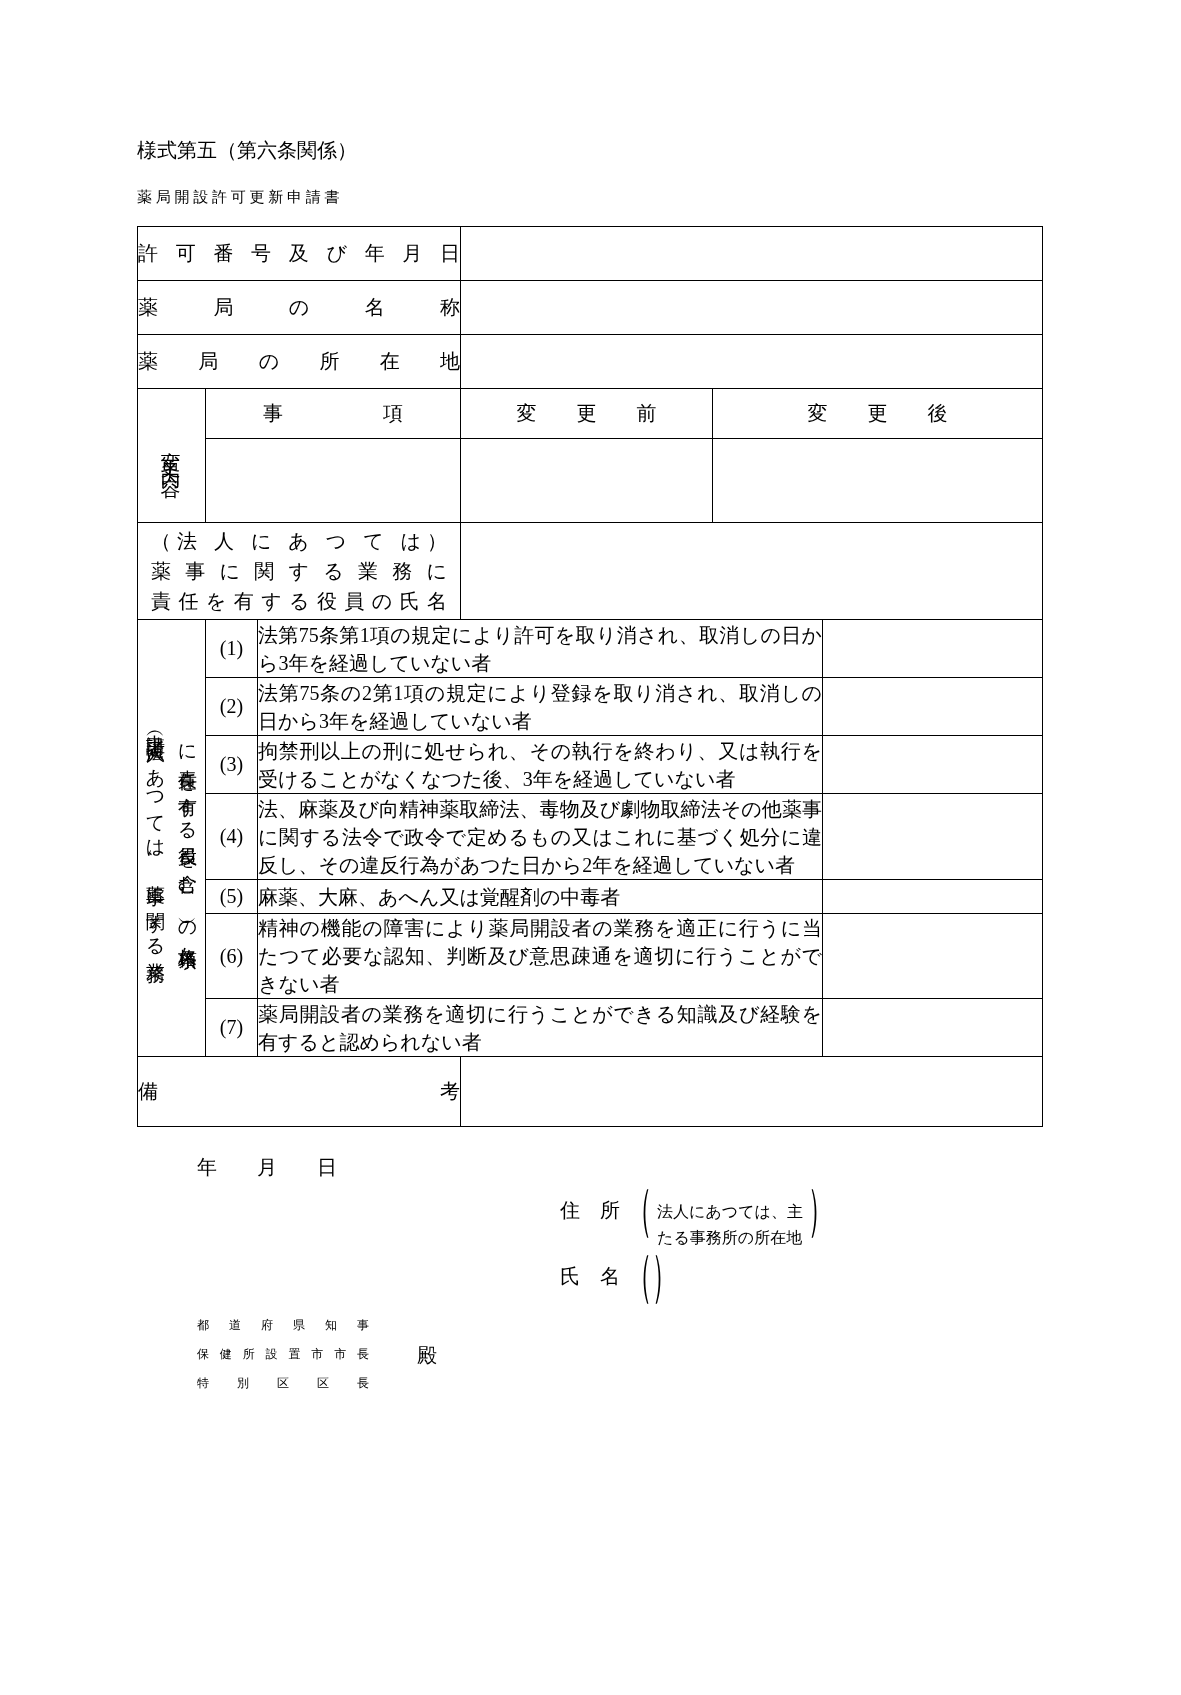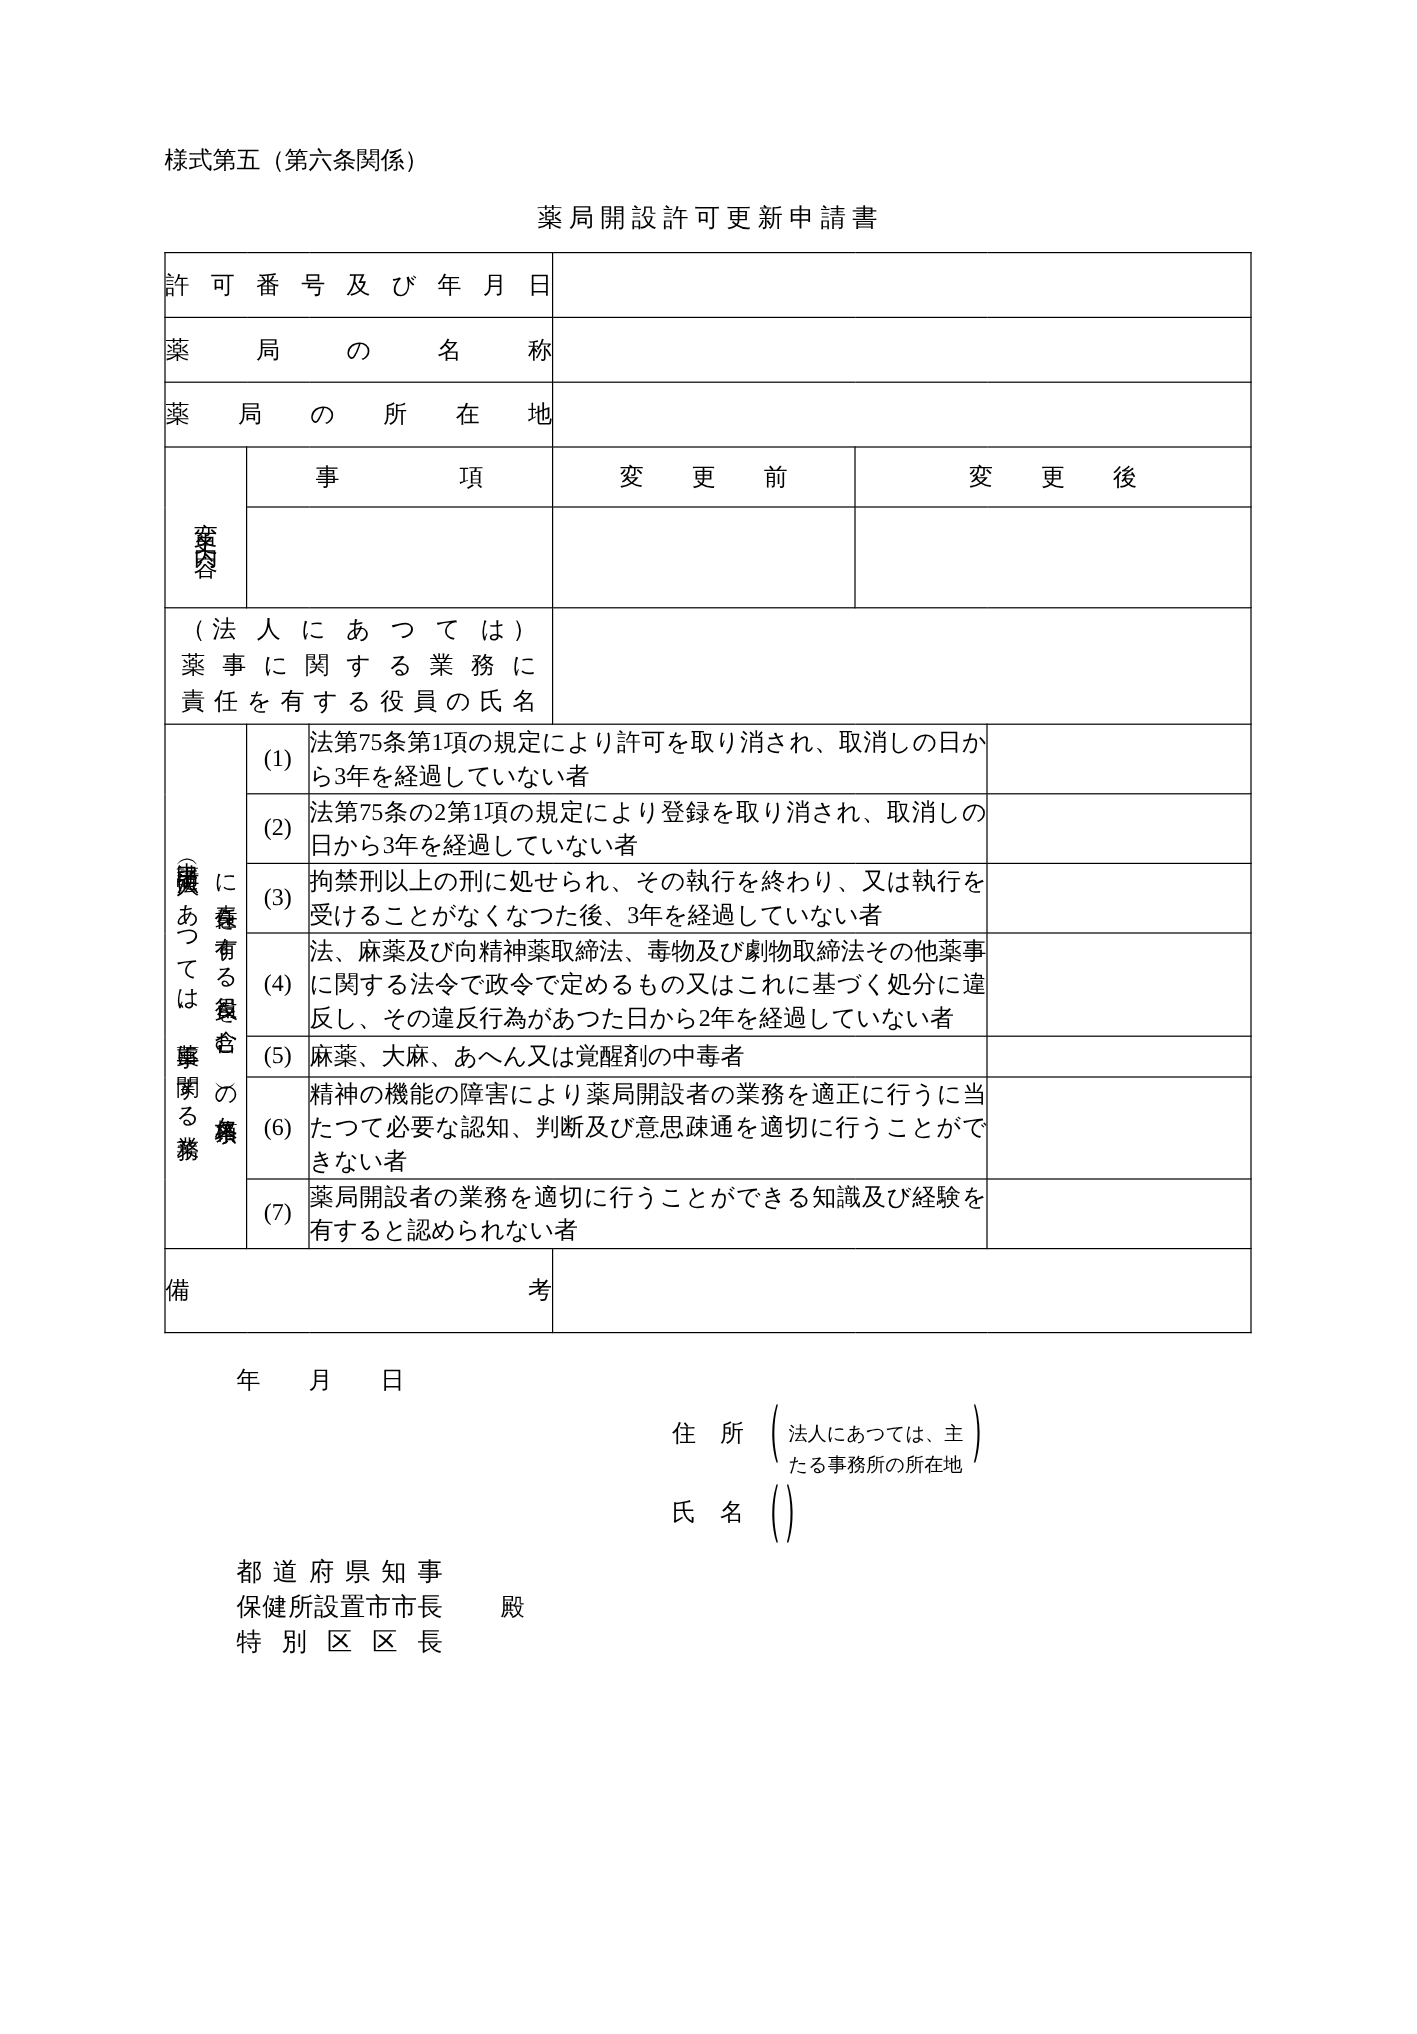--- a/index.html
+++ b/index.html
@@ -6,24 +6,24 @@
   html, body { margin: 0; padding: 0; background: #ffffff; }
   .page {
     position: relative;
     width: 1181px;
     min-height: 1695px;
     background: #ffffff;
     color: #000000;
     font-family: "Liberation Serif", "DejaVu Serif", serif;
     font-size: 20px;
   }
-  .content { position: absolute; left: 137px; top: 122px; width: 905px; }
+  .content { position: absolute; left: 137px; top: 138px; width: 905px; }
 
   .form-ref { font-size: 20px; line-height: 24px; }
-  .title { text-align: center; font-size: 21px; margin-top: 22px; line-height: 26px; }
+  .title { text-align: left; font-size: 15px; margin-top: 22px; line-height: 26px; }
 
   table.main { border-collapse: collapse; table-layout: fixed; width: 905px; margin-top: 16px; border-radius: 19px; }
   table.main td { border: 1.5px solid #000; padding: 0; vertical-align: middle; font-size: 20px; }
 
   td.lab { padding: 0 13px; text-align: justify; text-align-last: justify; }
   td.lab.multiline { white-space: pre-line; line-height: 30px; padding: 3px 13px; }
   td.hdr { text-align: center; }
   td.val { background: #fff; }
 
   td.vcell { text-align: center; vertical-align: middle; }
@@ -46,21 +46,21 @@
   .date-line { margin: 26px 0 0 60px; line-height: 28px; }
 
   .sig-block { margin-top: 16px; }
   .sig-row { display: flex; align-items: flex-start; margin: 10px 0 0 423px; }
   .sig-label { margin-right: 8px; white-space: pre; }
   .paren { display: inline-block; font-size: 24px; transform: scaleY(2.35); line-height: 1; }
   .note { font-size: 16px; line-height: 26px; white-space: pre-line; margin: 2px 5px; }
 
   .recipients { display: flex; align-items: center; margin: 22px 0 0 60px; }
   .recipient-names { width: 172px; }
-  .recipient-line { text-align: justify; text-align-last: justify; line-height: 29px; font-size: 21px; }
+  .recipient-line { text-align: justify; text-align-last: justify; line-height: 29px; font-size: 12px; font-family: Liberation Mono, monospace; }
   .honorific { margin-left: 48px; font-size: 20px; }
 </style>
 </head>
 <body>
 
 <div class="page">
   <div class="content">
 
     <div class="form-ref">様式第五（第六条関係）</div>
     <div class="title">薬 局 開 設 許 可 更 新 申 請 書</div>

